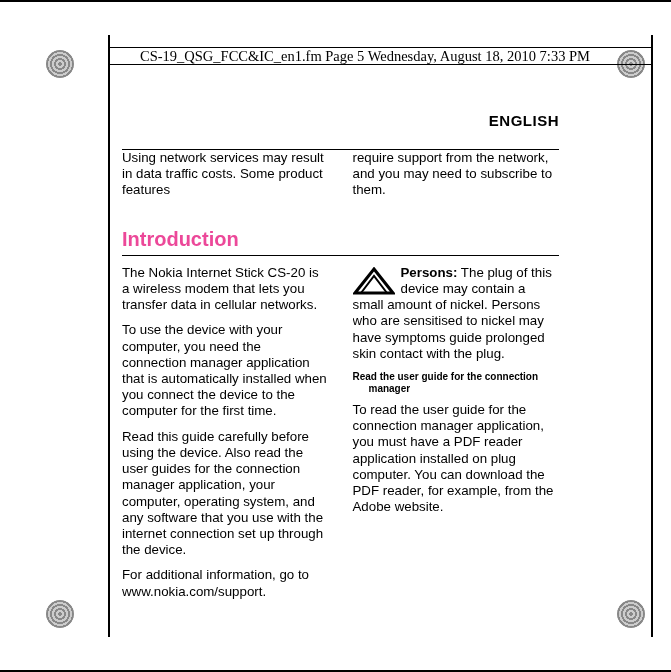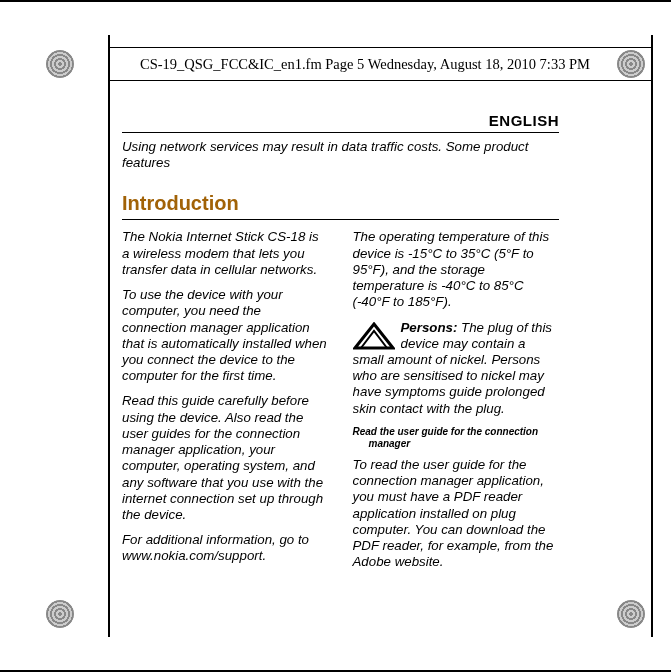--- a/index.html
+++ b/index.html
@@ -35,21 +35,21 @@
     border-radius: 50%;
     background: repeating-radial-gradient(circle, #888 0 2px, #ccc 2px 4px);
   }
   .regmark.tl { top: 50px; left: 46px; }
   .regmark.tr { top: 50px; right: 26px; }
   .regmark.bl { bottom: 44px; left: 46px; }
   .regmark.br { bottom: 44px; right: 26px; }
   .pageinfo-bar {
     position: absolute;
     top: 47px; left: 108px; right: 18px;
-    height: 34px;
+    height: 18px;
     border-top: 1px solid #000;
     border-bottom: 1px solid #000;
     display: flex;
     align-items: center;
     padding-left: 32px;
     font-family: Georgia, "Times New Roman", serif;
     font-size: 14.5px;
     color: #000;
     white-space: nowrap;
     overflow: hidden;
@@ -58,41 +58,39 @@
     position: absolute;
     top: 112px;
     left: 122px;
     right: 112px;
     bottom: 60px;
   }
   .lang-header {
     text-align: right;
     font-weight: bold;
     font-size: 15px;
-    padding-bottom: 3px;
+    padding-bottom: 20px;
     border-bottom: 1.5px solid #000;
     letter-spacing: 0.5px;
   }
   .columns {
     display: flex;
     gap: 24px;
-    margin-top: 6px;
-    font-style: italic;
   }
   .col { flex: 1 1 0; }
   .p {
     font-size: 13.3px;
     line-height: 1.22;
     margin-bottom: 9px;
   }
   .section-title {
-    color: #a16207;
+    color: #ec4899;
     font-size: 20px;
     font-weight: bold;
-    margin-top: 12px;
+    margin-top: 20px;
     margin-bottom: 4px;
   }
   .section-rule {
     border: none;
     border-top: 1px solid #000;
     margin-bottom: 9px;
   }
   .subheading {
     font-weight: bold;
     font-size: 10px;
@@ -132,34 +130,36 @@
   <span>CS-19_QSG_FCC&amp;IC_en1.fm  Page 5  Wednesday, August 18, 2010  7:33 PM</span>
 </div>
 
 <div class="page">
   <div class="lang-header">ENGLISH</div>
 
   <div class="columns">
     <div class="col">
       <div class="p">Using network services may result in data traffic costs. Some product features</div>
     </div>
+    <div class="col">
+      <div class="p">require support from the network, and you may need to subscribe to them.</div>
+    </div>
   </div>
 
   <div class="section-title">Introduction</div>
   <hr class="section-rule">
 
   <div class="columns">
     <div class="col">
-      <div class="p">The Nokia Internet Stick CS-18 is a wireless modem that lets you transfer data in cellular networks.</div>
+      <div class="p">The Nokia Internet Stick CS-20 is a wireless modem that lets you transfer data in cellular networks.</div>
       <div class="p">To use the device with your computer, you need the connection manager application that is automatically installed when you connect the device to the computer for the first time.</div>
       <div class="p">Read this guide carefully before using the device. Also read the user guides for the connection manager application, your computer, operating system, and any software that you use with the internet connection set up through the device.</div>
       <div class="p">For additional information, go to www.nokia.com/support.</div>
     </div>
     <div class="col">
-      <div class="p">The operating temperature of this device is -15°C to 35°C (5°F to 95°F), and the storage temperature is -40°C to 85°C (-40°F to 185°F).</div>
 
       <div class="warning-block">
         <span class="warning-icon">
           <svg viewBox="0 0 42 30">
             <polygon points="21,2 40,26 2,26" fill="none" stroke="#000" stroke-width="3"></polygon>
             <polyline points="8,26 21,9 34,26" fill="none" stroke="#000" stroke-width="2"></polyline>
           </svg>
         </span>
         <div class="warning-text">
           <b>Persons:</b><span> The plug of this device may contain a small amount of nickel. Persons who are sensitised to nickel may have symptoms guide prolonged skin contact with the plug.</span>

